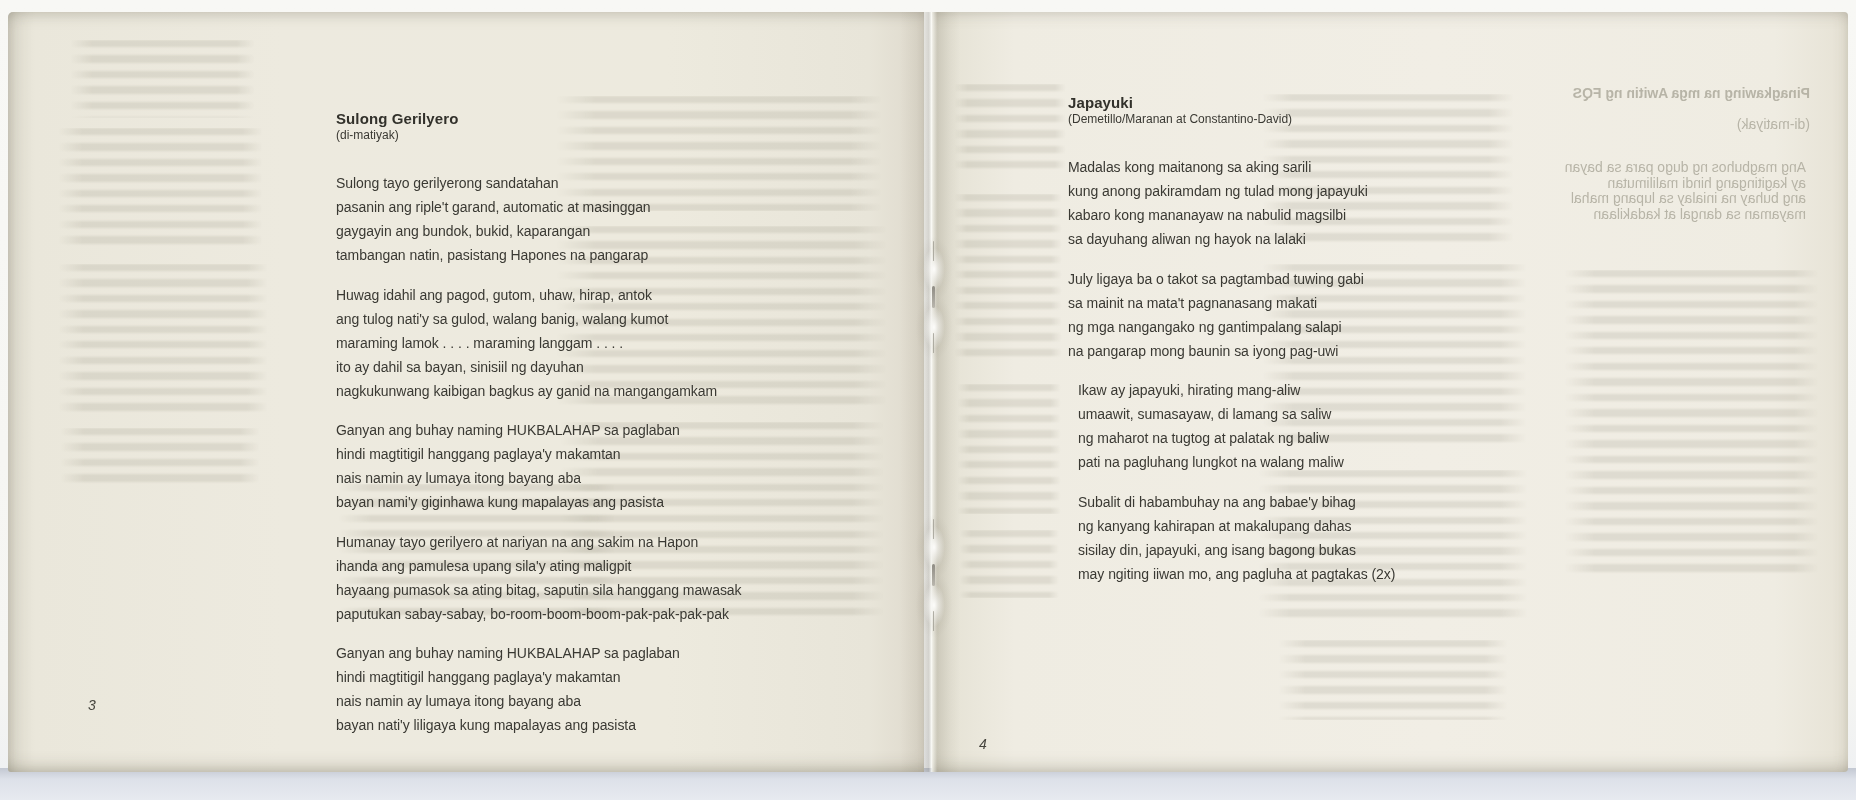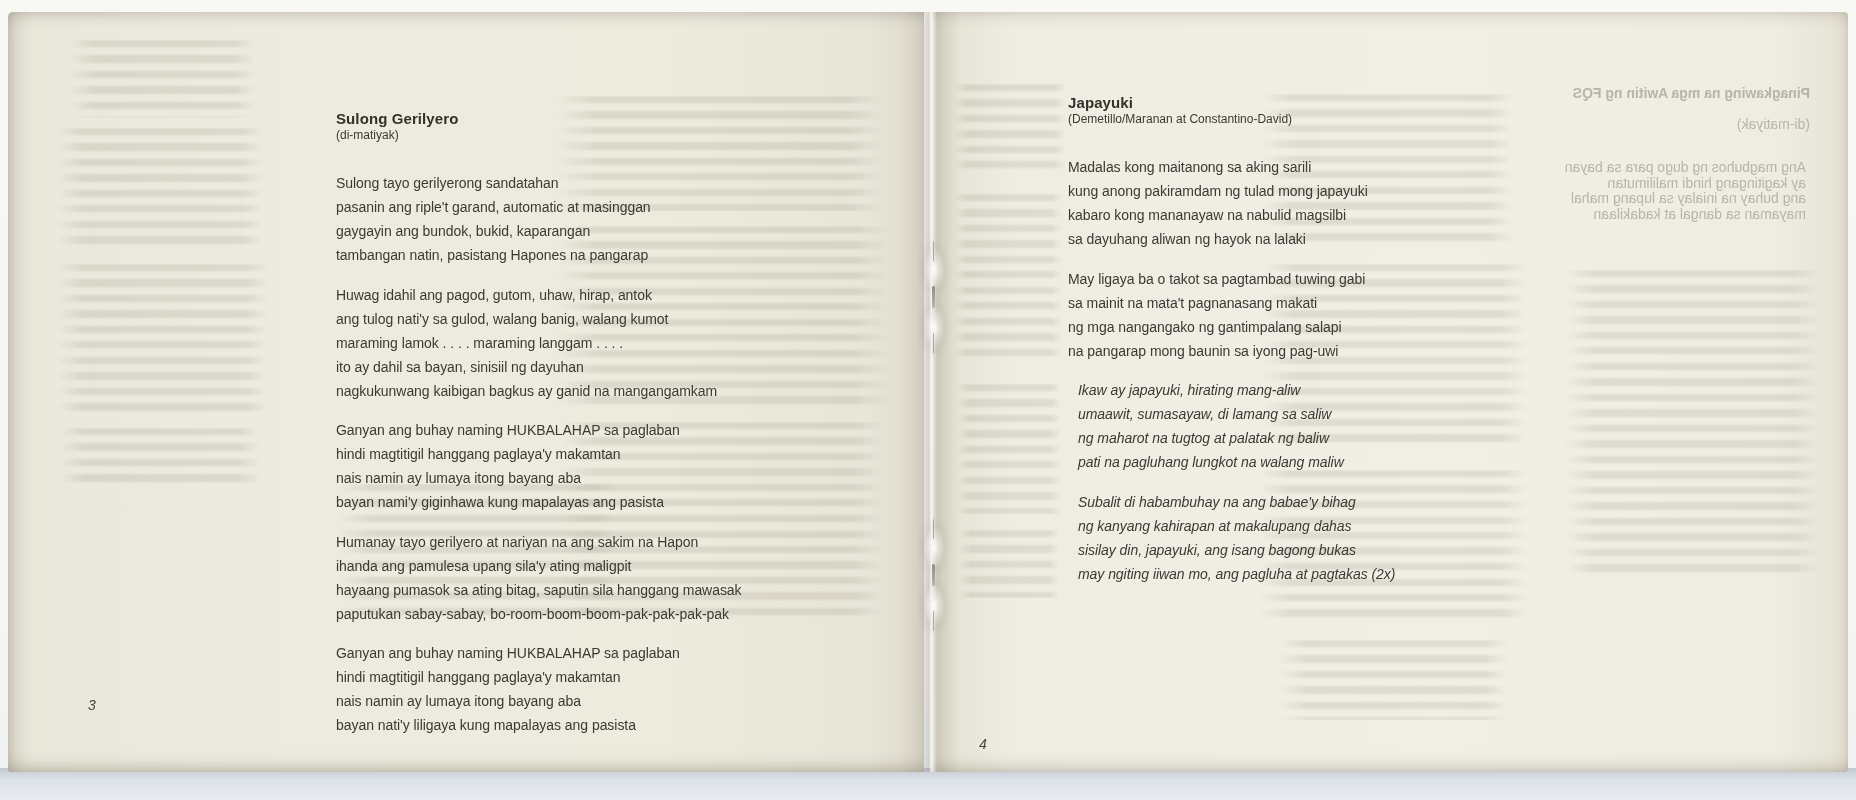--- a/index.html
+++ b/index.html
@@ -46,21 +46,21 @@
   .staple-top{top:222px;}
   .staple-bottom{top:500px;}
 
   
   .poem{position:absolute;color:#3a3933;}
   .poem-left{left:336px;top:110px;width:610px;}
   .poem-right{left:1068px;top:94px;width:600px;}
   .song-title{font-size:15px;font-weight:bold;line-height:17px;margin:0;color:#32312b;letter-spacing:.1px;}
   .song-sub{font-size:12px;line-height:16px;margin:0 0 28px 0;}
   .stanza{font-size:14px;line-height:24px;margin:0 0 15.6px 0;white-space:pre-line;letter-spacing:-.05px;}
-  .stanza.indent{padding-left:10px;font-style:italic;}
+  .stanza.indent{padding-left:10px;}
   .pageno{position:absolute;font-size:14px;font-style:italic;color:#45443d;}
   .pageno-left{left:88px;top:697px;}
   .pageno-right{left:979px;top:736px;}
 
   
   .ghost-stripes{
     position:absolute;opacity:.45;filter:blur(1.2px);transform:scaleX(-1);
     background:repeating-linear-gradient(180deg,
       rgba(126,122,104,.34) 0px, rgba(126,122,104,.34) 7px,
       rgba(126,122,104,0) 7px, rgba(126,122,104,0) 15.5px);
@@ -146,21 +146,21 @@
 bayan nati'y liligaya kung mapalayas ang pasista</p>
   </div>
 
   <div class="poem poem-right">
     <h2 class="song-title">Japayuki</h2>
     <div class="song-sub">(Demetillo/Maranan at Constantino-David)</div>
     <p class="stanza">Madalas kong maitanong sa aking sarili
 kung anong pakiramdam ng tulad mong japayuki
 kabaro kong mananayaw na nabulid magsilbi
 sa dayuhang aliwan ng hayok na lalaki</p>
-    <p class="stanza">May ligaya ba o takot sa pagtambad tuwing gabi
+    <p class="stanza">July ligaya ba o takot sa pagtambad tuwing gabi
 sa mainit na mata't pagnanasang makati
 ng mga nangangako ng gantimpalang salapi
 na pangarap mong baunin sa iyong pag-uwi</p>
     <p class="stanza indent">Ikaw ay japayuki, hirating mang-aliw
 umaawit, sumasayaw, di lamang sa saliw
 ng maharot na tugtog at palatak ng baliw
 pati na pagluhang lungkot na walang maliw</p>
     <p class="stanza indent">Subalit di habambuhay na ang babae'y bihag
 ng kanyang kahirapan at makalupang dahas
 sisilay din, japayuki, ang isang bagong bukas

